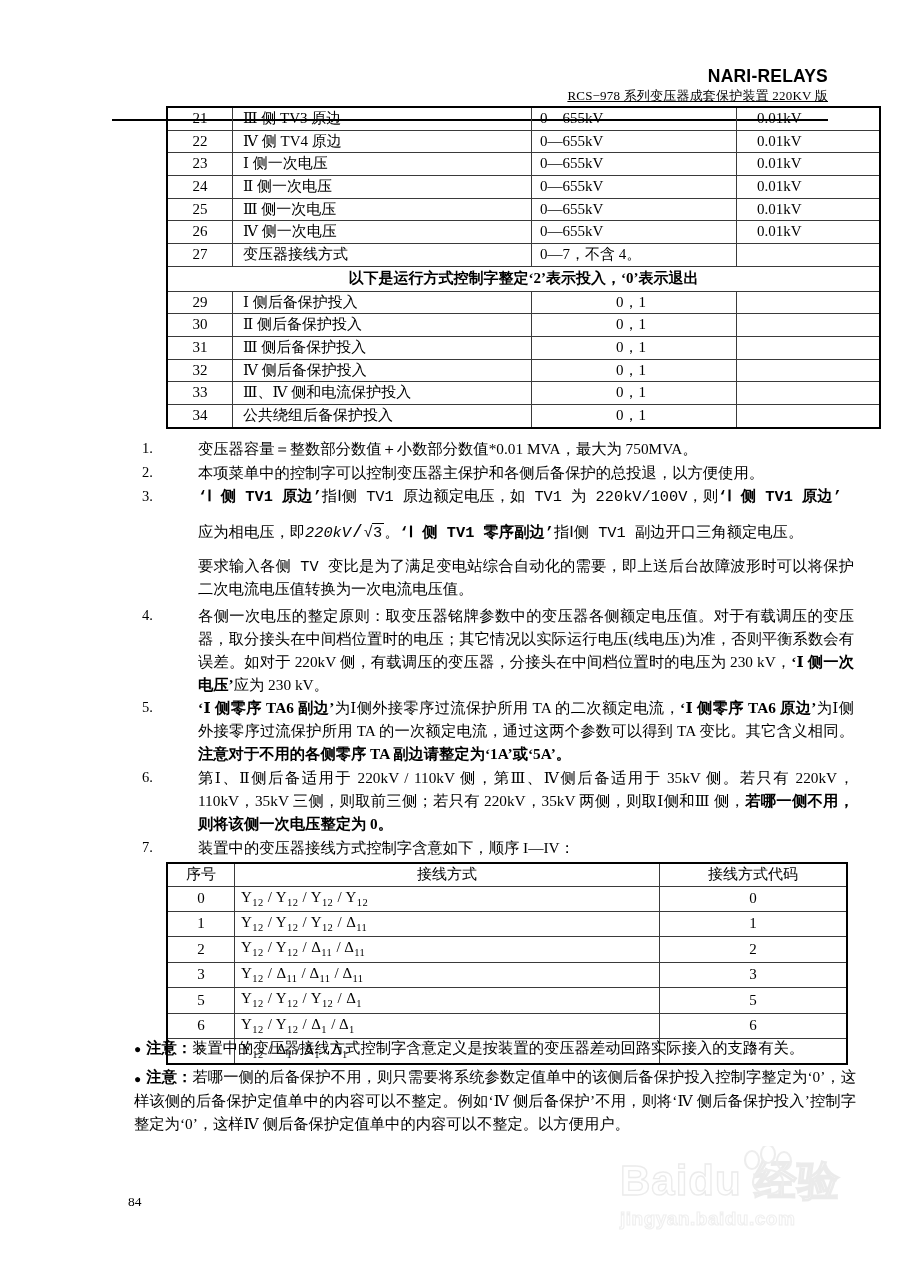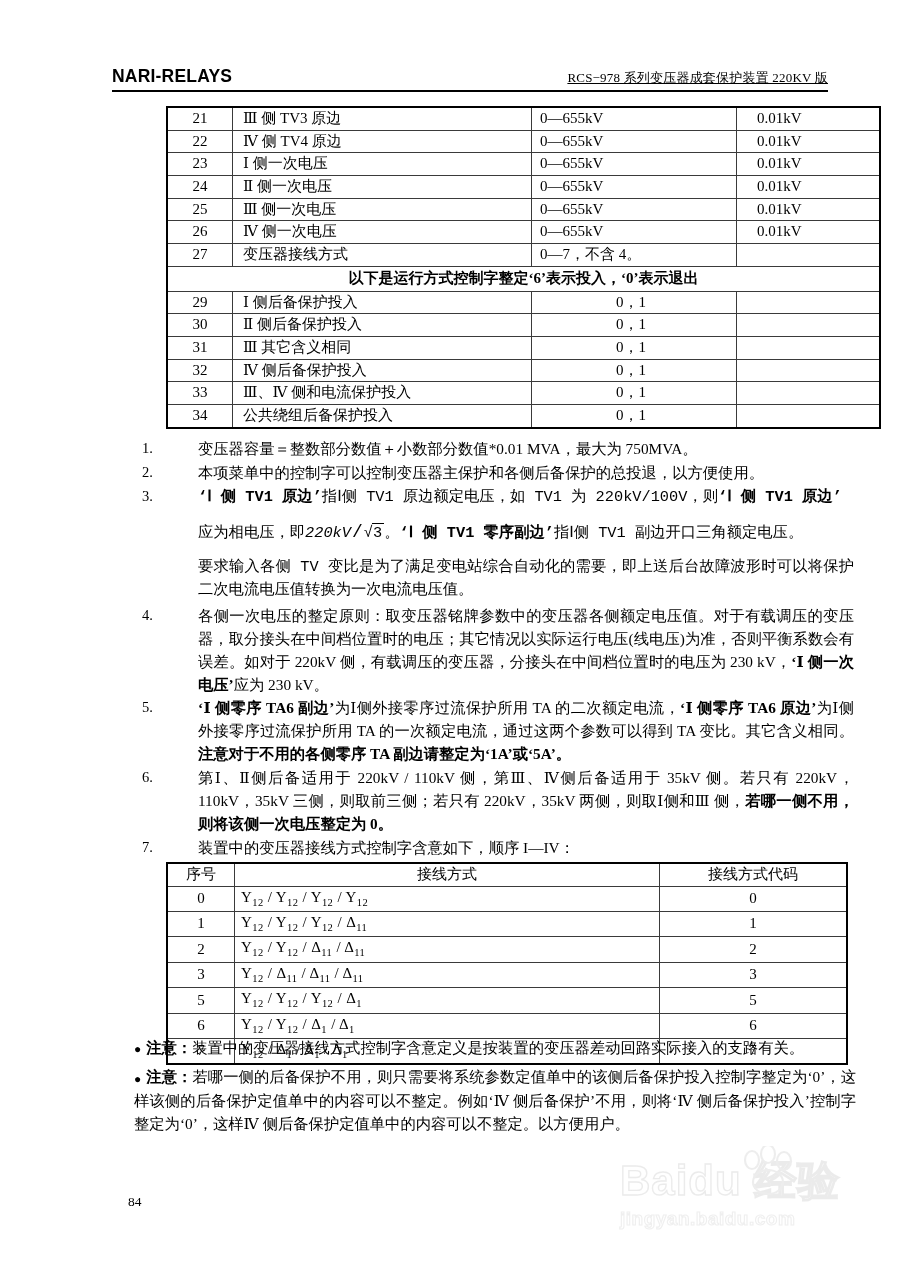--- a/index.html
+++ b/index.html
@@ -23,21 +23,22 @@
   
   .doc-header {
     position: absolute;
     left: 112px;
     top: 66px;
     width: 716px;
     display: flex;
     align-items: flex-end;
     justify-content: space-between;
     border-bottom: 2.5px solid #000;
-    padding-bottom: 3px;
+    padding-bottom: 14px;
+    flex-direction: column;
   }
   .brand {
     font-family: "Liberation Sans", "DejaVu Sans", sans-serif;
     font-weight: bold;
     font-size: 17.5px;
     letter-spacing: 0.2px;
   }
   .doc-title {
     font-size: 13px;
     letter-spacing: 0.2px;
@@ -244,37 +245,37 @@
           <td class="c-range">0—655kV</td>
           <td class="c-step">0.01kV</td>
         </tr>
         <tr>
           <td class="c-no">27</td>
           <td class="c-name">变压器接线方式</td>
           <td class="c-range">0—7，不含 4。</td>
           <td class="c-step"></td>
         </tr>
         <tr>
-          <td class="banner" colspan="4">以下是运行方式控制字整定‘6’表示投入，‘0’表示退出</td>
+          <td class="banner" colspan="4">以下是运行方式控制字整定‘2’表示投入，‘0’表示退出</td>
         </tr>
         <tr>
           <td class="c-no">29</td>
           <td class="c-name">Ⅰ 侧后备保护投入</td>
           <td class="c-range c-range-c">0，1</td>
           <td class="c-step"></td>
         </tr>
         <tr>
           <td class="c-no">30</td>
           <td class="c-name">Ⅱ 侧后备保护投入</td>
           <td class="c-range c-range-c">0，1</td>
           <td class="c-step"></td>
         </tr>
         <tr>
           <td class="c-no">31</td>
-          <td class="c-name">Ⅲ 其它含义相同</td>
+          <td class="c-name">Ⅲ 侧后备保护投入</td>
           <td class="c-range c-range-c">0，1</td>
           <td class="c-step"></td>
         </tr>
         <tr>
           <td class="c-no">32</td>
           <td class="c-name">Ⅳ 侧后备保护投入</td>
           <td class="c-range c-range-c">0，1</td>
           <td class="c-step"></td>
         </tr>
         <tr>

